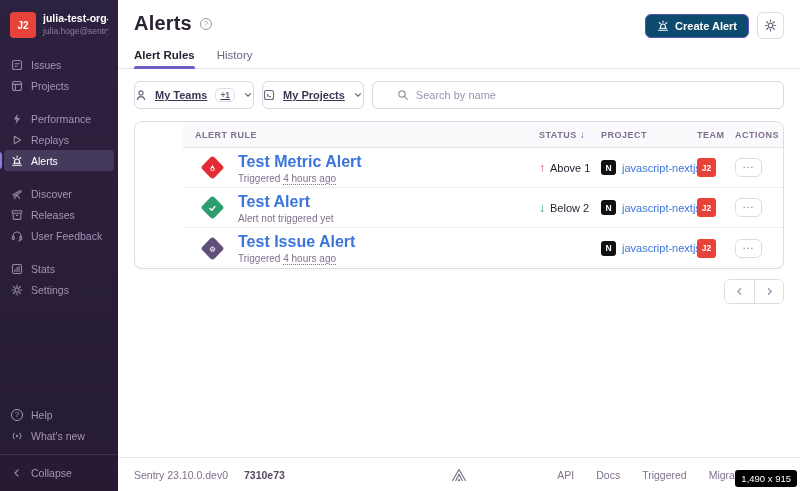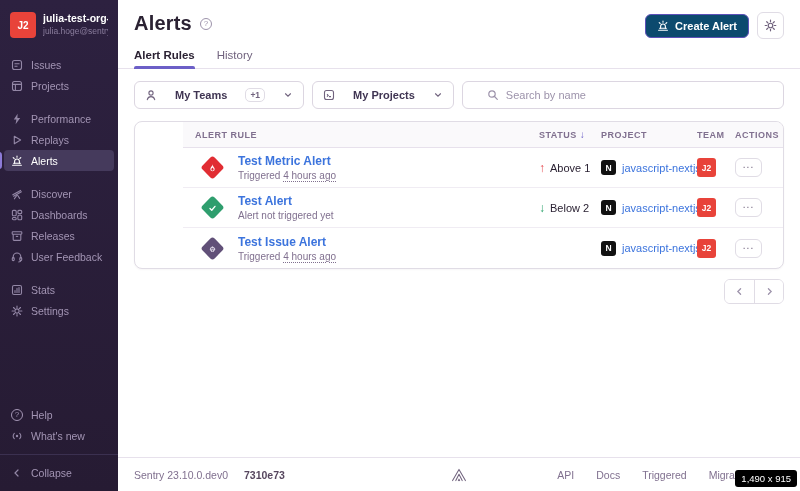--- a/index.html
+++ b/index.html
@@ -35,21 +35,21 @@
   .btn-primary { display:flex; align-items:center; gap:6px; background:#0c4a6e; color:#fff; border:1px solid #5d50b8; border-radius:6px; font-size:11px; font-weight:bold; padding:5px 11px; cursor:pointer; font-family:inherit; }
   .btn-icon { width:27px; height:27px; border:1px solid #e0dce5; background:#fff; border-radius:6px; display:flex; align-items:center; justify-content:center; color:#71637e; cursor:pointer; }
 
   .tabs { display:flex; gap:22px; padding:0 16px; margin-top:10px; border-bottom:1px solid #e7e1ec; }
   .tab { font-size:11.5px; padding-bottom:7px; color:#71637e; cursor:pointer; position:relative; }
   .tab.active { color:#2b2233; font-weight:bold; }
   .tab.active::after { content:""; position:absolute; left:0; right:0; bottom:-1px; height:3px; border-radius:2px 2px 0 0; background:#6c5fc7; }
 
   .content { padding:12px 16px 0; }
   .filter-row { display:flex; gap:8px; }
-  .fbtn { display:flex; align-items:center; gap:18px; height:28px; padding:0 10px; border:1px solid #dcd6e1; border-radius:6px; background:#fff; font-size:11px; font-weight:bold; color:#3f3452; cursor:pointer; font-family:inherit; }
+  .fbtn { display:flex; align-items:center; gap:8px; height:28px; padding:0 0; border:1px solid #dcd6e1; border-radius:6px; background:#fff; font-size:11px; font-weight:bold; color:#3f3452; cursor:pointer; font-family:inherit;text-decoration:underline; }
   .fbtn .nico { color:#71637e; }
   .badge-plus { background:#fff; border:1px solid #e0dce5; color:#71637e; border-radius:5px; font-size:8.5px; font-weight:bold; padding:1px 4px; }
   .chev { color:#71637e; }
   .search { flex:1; display:flex; align-items:center; gap:7px; height:28px; border:1px solid #dcd6e1; border-radius:6px; padding:0 24px; background:#fff; }
   .search input { border:0; outline:0; flex:1; font-size:11px; font-family:inherit; color:#2b2233; }
   .search input::placeholder { color:#9d93ab; }
   .search .nico { color:#9d93ab; }
 
   
   .panel { margin-top:12px; border:1px solid #e0dce5; border-radius:8px; overflow:hidden; box-shadow:0 1px 2px rgba(43,34,51,.04); background:#fff;padding-left:48px; }
@@ -58,21 +58,21 @@
   .th { display:flex; align-items:center; gap:3px; }
   .sort-arrow { font-size:10px; color:#6c5fc7; }
   .trow { height:40px; border-bottom:1px solid #f0ecf3; }
   .trow:last-child { border-bottom:0; }
   .rule-cell { display:flex; align-items:center; gap:14px; padding-left:6px; }
   .diamond { width:17px; height:17px; border-radius:3px; transform:rotate(45deg); display:flex; align-items:center; justify-content:center; flex-shrink:0; margin:0 3px; }
   .diamond svg { transform:rotate(-45deg); }
   .d-red { background:#e12d33; }
   .d-green { background:#2f9e6e; }
   .d-muted { background:#615078; }
-  .rule-name { font-size:12px; font-weight:bold; color:#3c74dd; cursor:pointer; line-height:1.25; }
+  .rule-name { font-size:16px; font-weight:bold; color:#3c74dd; cursor:pointer; line-height:1.25; }
   .rule-sub { font-size:10px; color:#80708f; margin-top:1px; }
   .dotted-link { text-decoration:underline dotted; text-underline-offset:2px; cursor:pointer; }
   .status-cell { display:flex; align-items:center; gap:5px; font-size:11px; color:#2b2233; }
   .arr-up { color:#e5484d; font-size:12px; }
   .arr-down { color:#2ba36b; font-size:12px; }
   .proj-cell { display:flex; align-items:center; gap:6px; font-size:11px; }
   .plat { width:15px; height:15px; background:#111; color:#fff; border-radius:3px; font-size:8.5px; font-weight:bold; display:flex; align-items:center; justify-content:center; flex-shrink:0; }
   .proj-link { color:#3c74dd; cursor:pointer; white-space:nowrap; }
   .team-badge { width:19px; height:19px; border-radius:3px; background:#e8433a; color:#fff; font-size:8.5px; font-weight:bold; display:flex; align-items:center; justify-content:center; cursor:pointer; }
   .actions-btn { width:27px; height:19px; border:1px solid #e0dce5; border-radius:6px; background:#fff; color:#71637e; font-size:10px; letter-spacing:1px; display:flex; align-items:center; justify-content:center; cursor:pointer; line-height:0; padding-bottom:5px; }
@@ -159,31 +159,20 @@
 
     <div class="nav-group">
       <div class="nav-item">
         <span class="nico">
             <svg width="12" height="12" viewBox="0 0 12 12" fill="none" stroke="currentColor" stroke-width="1.1" stroke-linecap="round">
               <path d="M1.8 6.8 L9.6 2.4 M2.6 8.2 L10.4 3.8"></path>
               <path d="M5.6 7.6 L3.4 10.8 M6.6 7.2 L8.6 10.4"></path>
             </svg>
           </span>
         <span>Discover</span>
-      </div>
-      <div class="nav-item">
-        <span class="nico">
-            <svg width="12" height="12" viewBox="0 0 12 12" fill="none" stroke="currentColor" stroke-width="1.1">
-              <rect x="1.4" y="1.4" width="3.8" height="5.4" rx="1"></rect>
-              <rect x="6.9" y="1.4" width="3.8" height="3.2" rx="1"></rect>
-              <rect x="1.4" y="8.5" width="3.8" height="2.2" rx="1"></rect>
-              <rect x="6.9" y="6.3" width="3.8" height="4.4" rx="1"></rect>
-            </svg>
-          </span>
-        <span>Dashboards</span>
       </div>
       <div class="nav-item">
         <span class="nico">
             <svg width="12" height="12" viewBox="0 0 12 12" fill="none" stroke="currentColor" stroke-width="1.1">
               <rect x="1.2" y="1.8" width="9.6" height="2.4" rx=".6"></rect>
               <path d="M2.2 4.2 V9.6 a.8.8 0 0 0 .8.8 h6 a.8.8 0 0 0 .8-.8 V4.2"></path>
               <path d="M4.8 6.4h2.4"></path>
             </svg>
           </span>
         <span>Releases</span>

